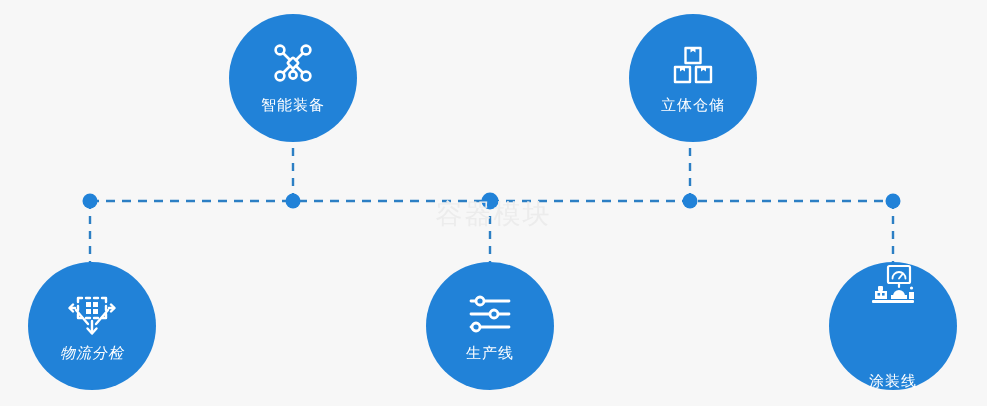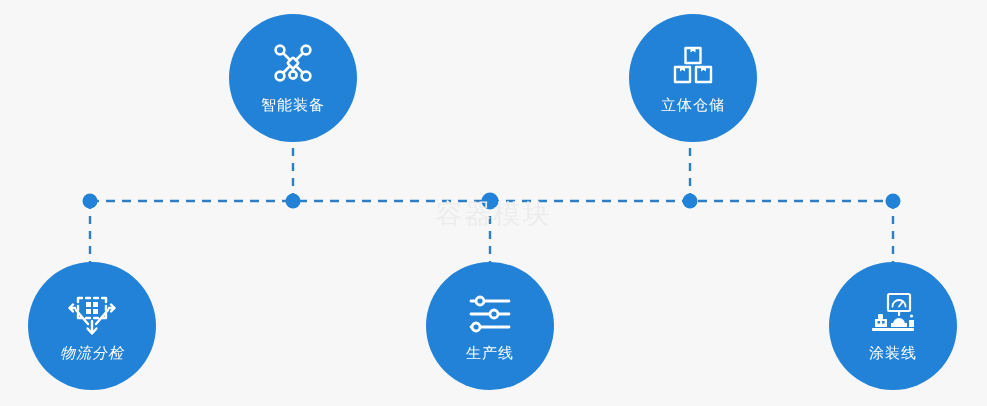--- a/index.html
+++ b/index.html
@@ -68,21 +68,21 @@
     line-height: 18px;
     letter-spacing: 1px;
     white-space: nowrap;
     font-family: "DejaVu Sans", "Liberation Sans", sans-serif;
   }
   
   .pos-smart      { left: 229px; top: 14px; }
   .pos-warehouse  { left: 629px; top: 14px; }
   .pos-sorting    { left: 28px;  top: 262px; font-style: italic; }
   .pos-prodline   { left: 426px; top: 262px; }
-  .pos-paint      { left: 829px; top: 262px; }
+  .pos-paint      { left: 829px; top: 262px; justify-content: space-between; }
 </style>
 </head>
 <body>
 
 <div id="diagram">
 
   <svg class="connector-layer" viewBox="0 0 987 406" width="987" height="406" xmlns="http://www.w3.org/2000/svg">
 
     <line x1="90" y1="201" x2="893" y2="201" stroke="#2c7fc4" stroke-width="2.4" stroke-dasharray="9 7" stroke-linecap="butt"></line>
 

